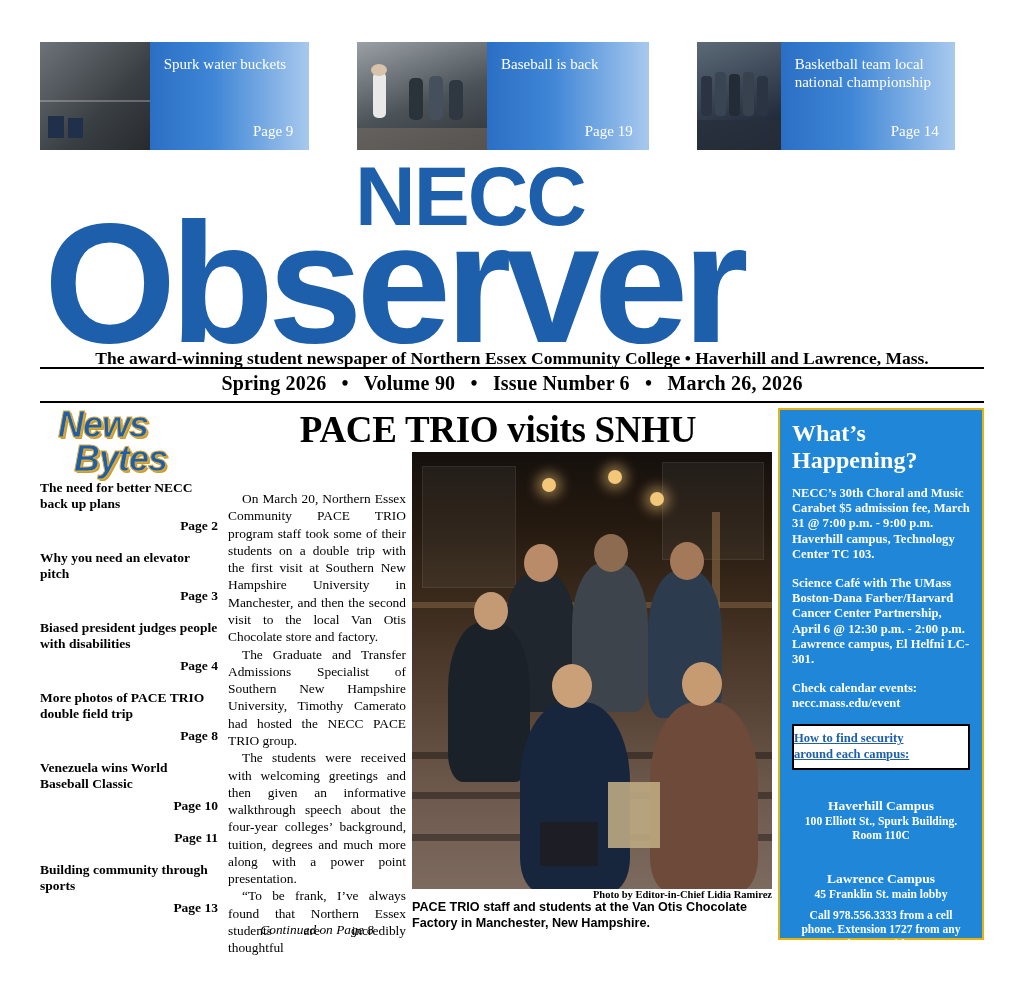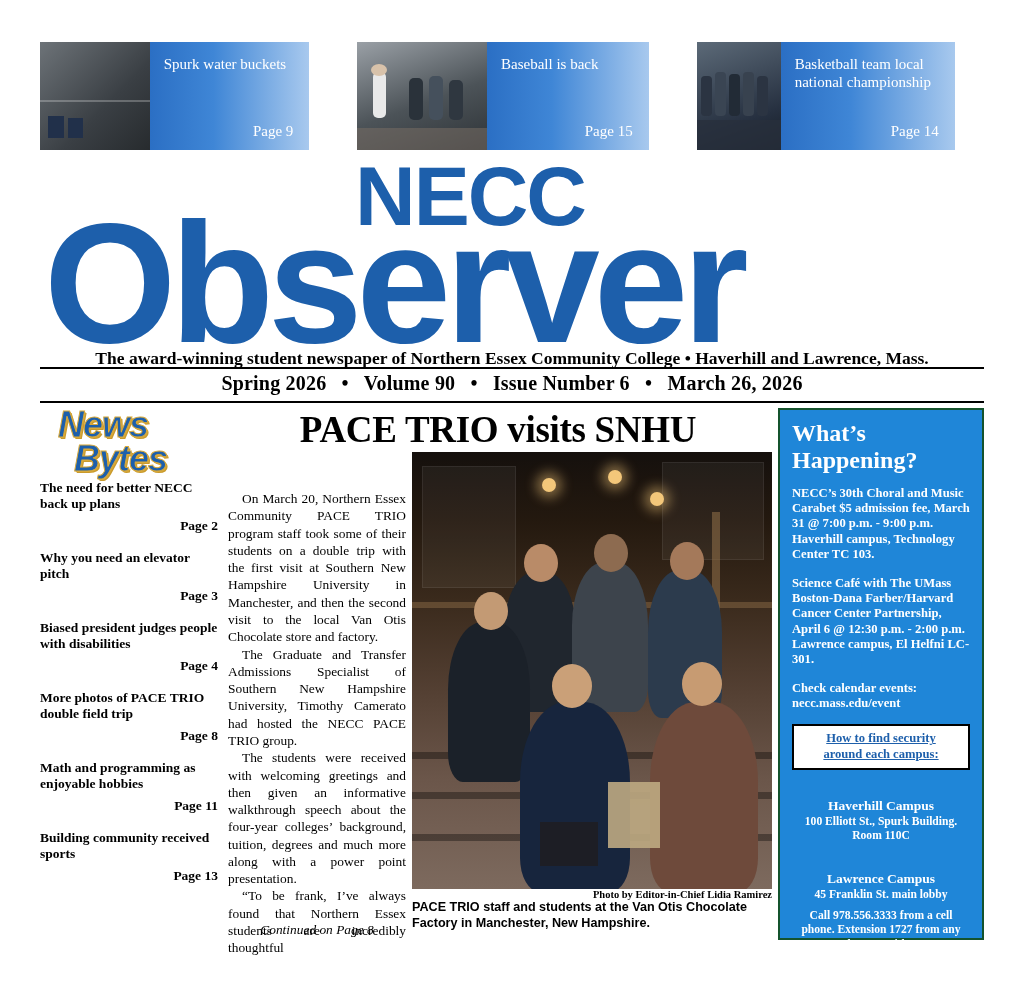--- a/index.html
+++ b/index.html
@@ -289,21 +289,21 @@
   .rail { position:absolute; background:#8a6a46; }
 
   
   .wh-box {
     position: absolute;
     top: 408px;
     left: 778px;
     width: 206px;
     height: 532px;
     background: #1f86d8;
-    border: 2px solid #14532d;
+    border: 2px solid #eab308;
     box-sizing: border-box;
     padding: 10px 12px;
     color: #fff;
   }
   .wh-title {
     font-family: "Liberation Serif", serif;
     font-weight: bold;
     font-size: 24px;
     line-height: 1.12;
     color: #ffffff;
@@ -314,22 +314,22 @@
     font-weight: bold;
     font-size: 12.6px;
     line-height: 1.22;
     margin-bottom: 13px;
     color: #ffffff;
   }
   .wh-sec-btn {
     margin-top: 6px;
     background: #ffffff;
     border: 2px solid #000;
-    padding: 5px 12px 6px;
-    text-align: center;
+    padding: 5px 0 6px;
+    text-align: left;
   }
   .wh-sec-btn .l {
     display: block;
     font-family: "Liberation Serif", serif;
     font-weight: bold;
     font-size: 12.6px;
     color: #1d5fab;
     text-decoration: underline;
     line-height: 1.2;
   }
@@ -369,21 +369,21 @@
       <div class="teaser-photo">
         <div class="ph-el" style="left:16px;top:30px;width:13px;height:46px;background:#e9e9e9;border-radius:5px;"></div>
         <div class="ph-el" style="left:14px;top:22px;width:16px;height:12px;background:#d8c2aa;border-radius:50%;"></div>
         <div class="ph-el" style="left:52px;top:36px;width:14px;height:42px;background:#2a323a;border-radius:5px;"></div>
         <div class="ph-el" style="left:72px;top:34px;width:14px;height:44px;background:#45505c;border-radius:5px;"></div>
         <div class="ph-el" style="left:92px;top:38px;width:14px;height:40px;background:#2f3740;border-radius:5px;"></div>
         <div class="ph-el" style="left:0;top:86px;width:130px;height:22px;background:rgba(120,110,100,0.55);"></div>
       </div>
       <div class="teaser-text">
         <div class="teaser-title">Baseball is back</div>
-        <div class="teaser-page">Page 15</div>
+        <div class="teaser-page">Page 19</div>
       </div>
     </div>
 
     <div class="teaser t3">
       <div class="teaser-photo">
         <div class="ph-el" style="left:4px;top:34px;width:11px;height:40px;background:#2b3442;border-radius:4px;"></div>
         <div class="ph-el" style="left:18px;top:30px;width:11px;height:44px;background:#3a4553;border-radius:4px;"></div>
         <div class="ph-el" style="left:32px;top:32px;width:11px;height:42px;background:#222b36;border-radius:4px;"></div>
         <div class="ph-el" style="left:46px;top:30px;width:11px;height:44px;background:#38424f;border-radius:4px;"></div>
         <div class="ph-el" style="left:60px;top:34px;width:11px;height:40px;background:#2b3442;border-radius:4px;"></div>
@@ -433,25 +433,28 @@
       </div>
       <div class="nb-item">
         <div class="t">Biased president judges people with disabilities</div>
         <div class="p">Page 4</div>
       </div>
       <div class="nb-item">
         <div class="t">More photos of PACE TRIO double field trip</div>
         <div class="p">Page 8</div>
       </div>
       <div class="nb-item">
-        <div class="t">Math and programming as enjoyable hobbies</div>
+        <div class="t">Venezuela wins World Baseball Classic</div>
+        <div class="p">Page 10</div>
+      </div>
+      <div class="nb-item">
         <div class="p">Page 11</div>
       </div>
       <div class="nb-item">
-        <div class="t">Building community received sports</div>
+        <div class="t">Building community through sports</div>
         <div class="p">Page 13</div>
       </div>
     </div>
   </div>
 
   <div class="headline">PACE TRIO visits SNHU</div>
 
 
   <div class="story-col">
     <p>On March 20, Northern Essex Community PACE TRIO program staff took some of their students on a double trip with the first visit at Southern New Hampshire University in Manchester, and then the second visit to the local Van Otis Chocolate store and factory.</p>

